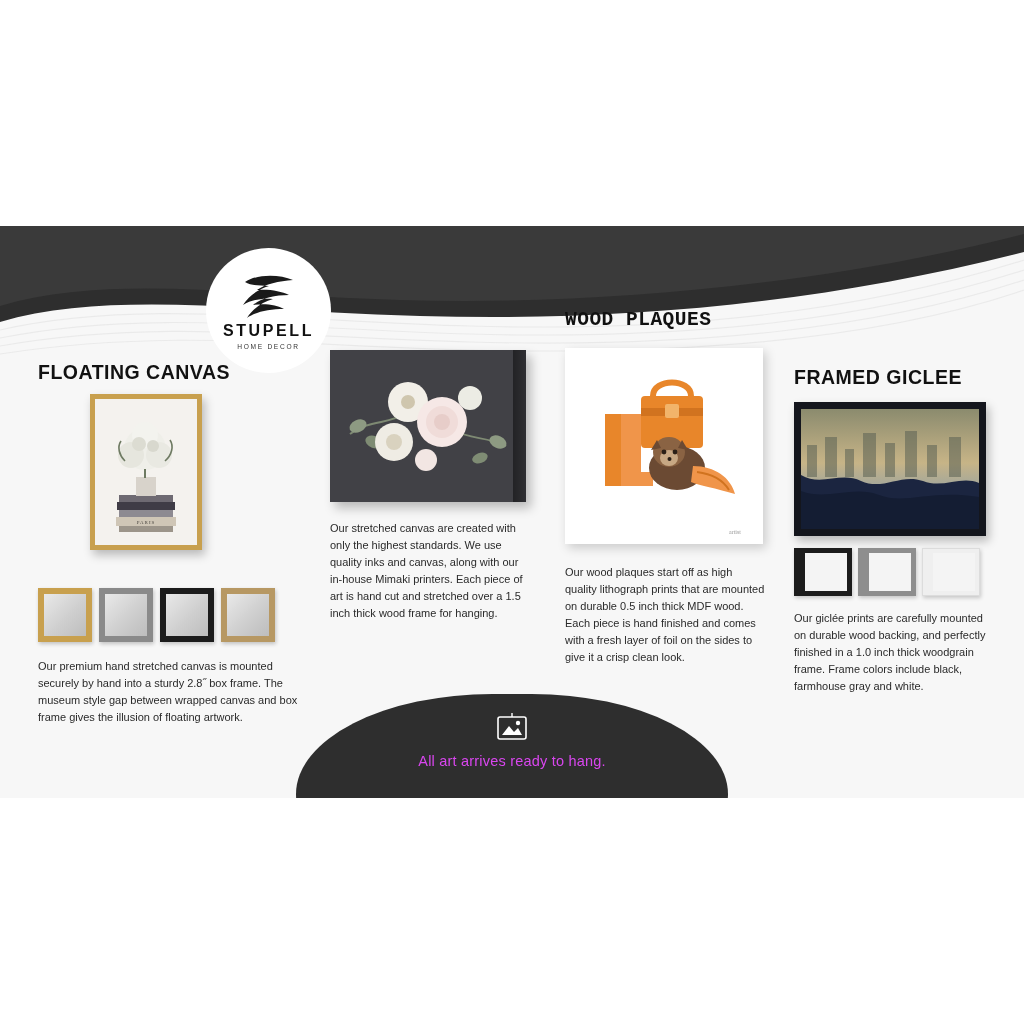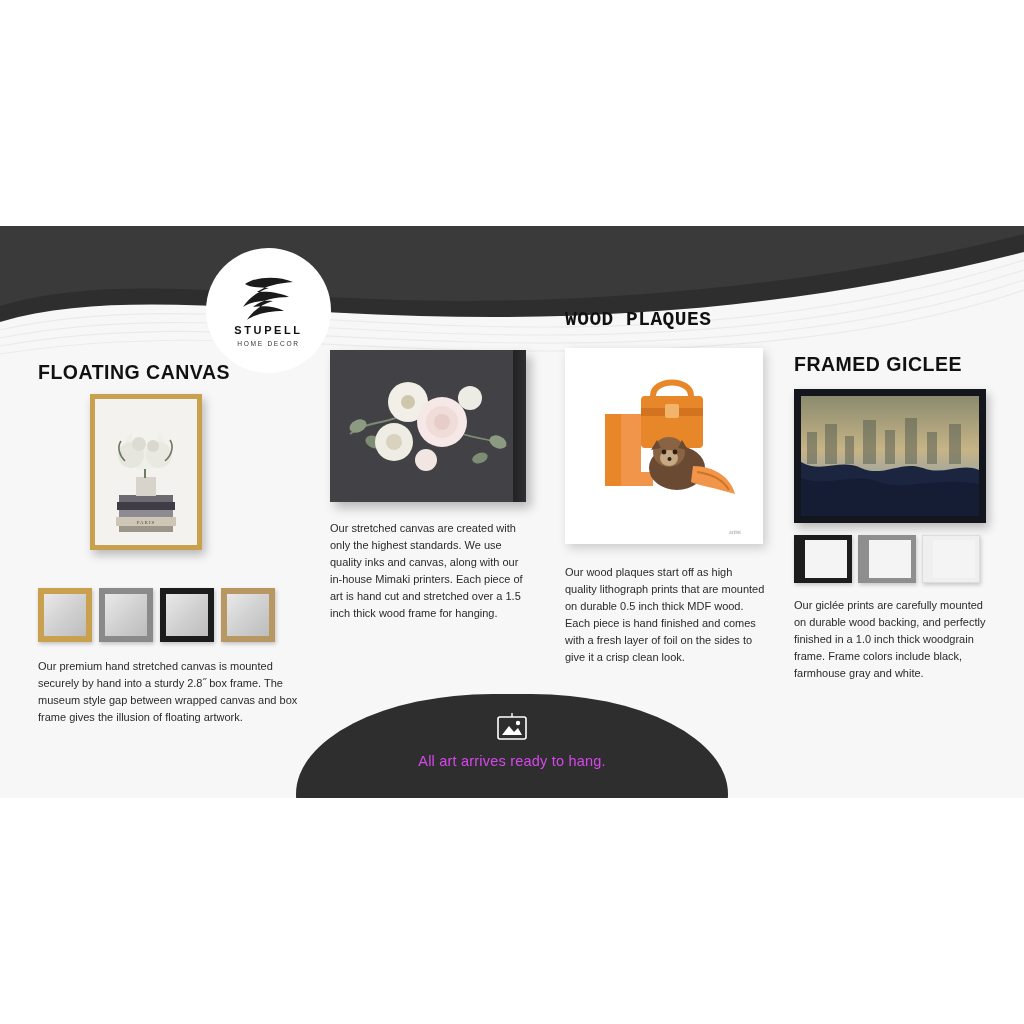--- a/index.html
+++ b/index.html
@@ -32,21 +32,21 @@
     left: 206px; top: 22px;
     width: 125px; height: 125px;
     border-radius: 50%;
     background: #ffffff;
     display: flex; flex-direction: column;
     align-items: center; justify-content: center;
     z-index: 6;
   }
   .logo-mark { width: 60px; height: 48px; margin-bottom: 3px; }
   .logo-name {
-    font-size: 11px; letter-spacing: 2.6px;
+    font-size: 16px; letter-spacing: 2.6px;
     font-weight: bold; color: #111; line-height: 1;
   }
   .logo-sub {
     font-size: 6.6px; letter-spacing: 1.7px;
     color: #333; margin-top: 4px;
   }
 
   
   .col { position: absolute; }
   .col-title {
@@ -113,21 +113,21 @@
   .plaque {
     margin-top: 16px;
     width: 198px; height: 196px;
     background: #ffffff;
     box-shadow: 3px 4px 10px rgba(0,0,0,0.18);
     position: relative; overflow: hidden;
   }
   #col3 .col-body { margin-top: 20px; }
 
   
-  #col4 { left: 794px; top: 128px; width: 196px; }
+  #col4 { left: 794px; top: 141px; width: 196px; }
   #col4 .col-title { font-size: 19.5px; }
   .giclee {
     margin-top: 13px;
     width: 192px; height: 134px;
     background: #14161d;
     padding: 7px;
     box-shadow: 3px 5px 9px rgba(0,0,0,0.25);
     position: relative;
   }
   .giclee .art { width: 100%; height: 100%; position: relative; overflow: hidden; }

